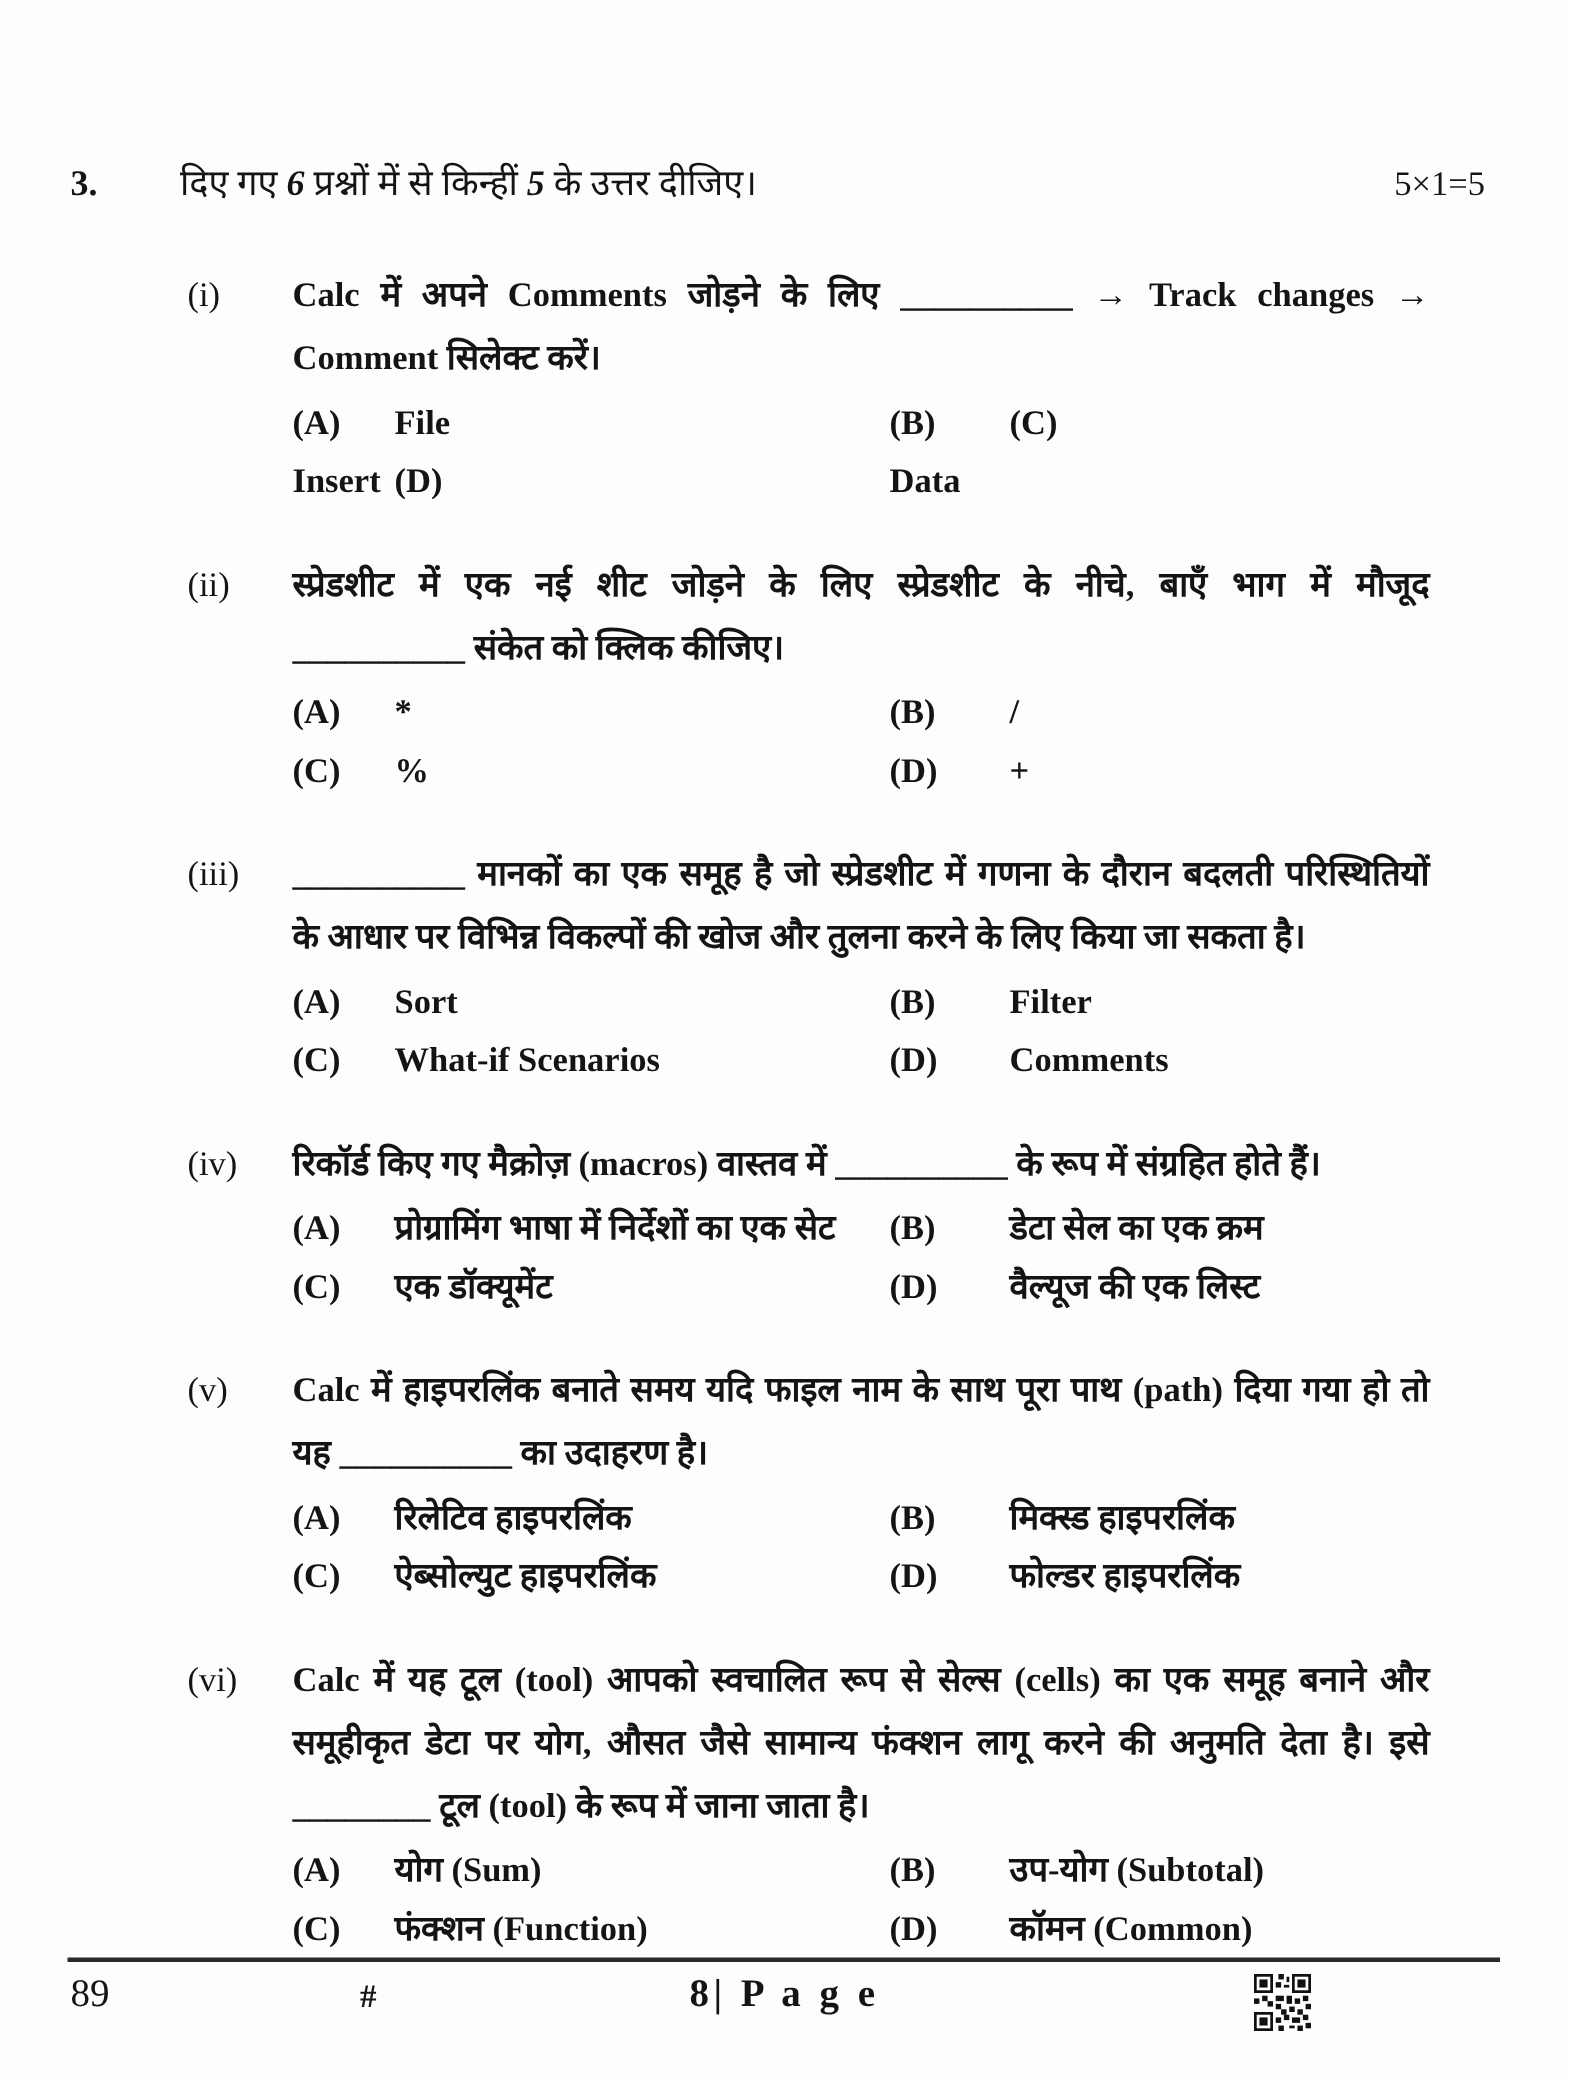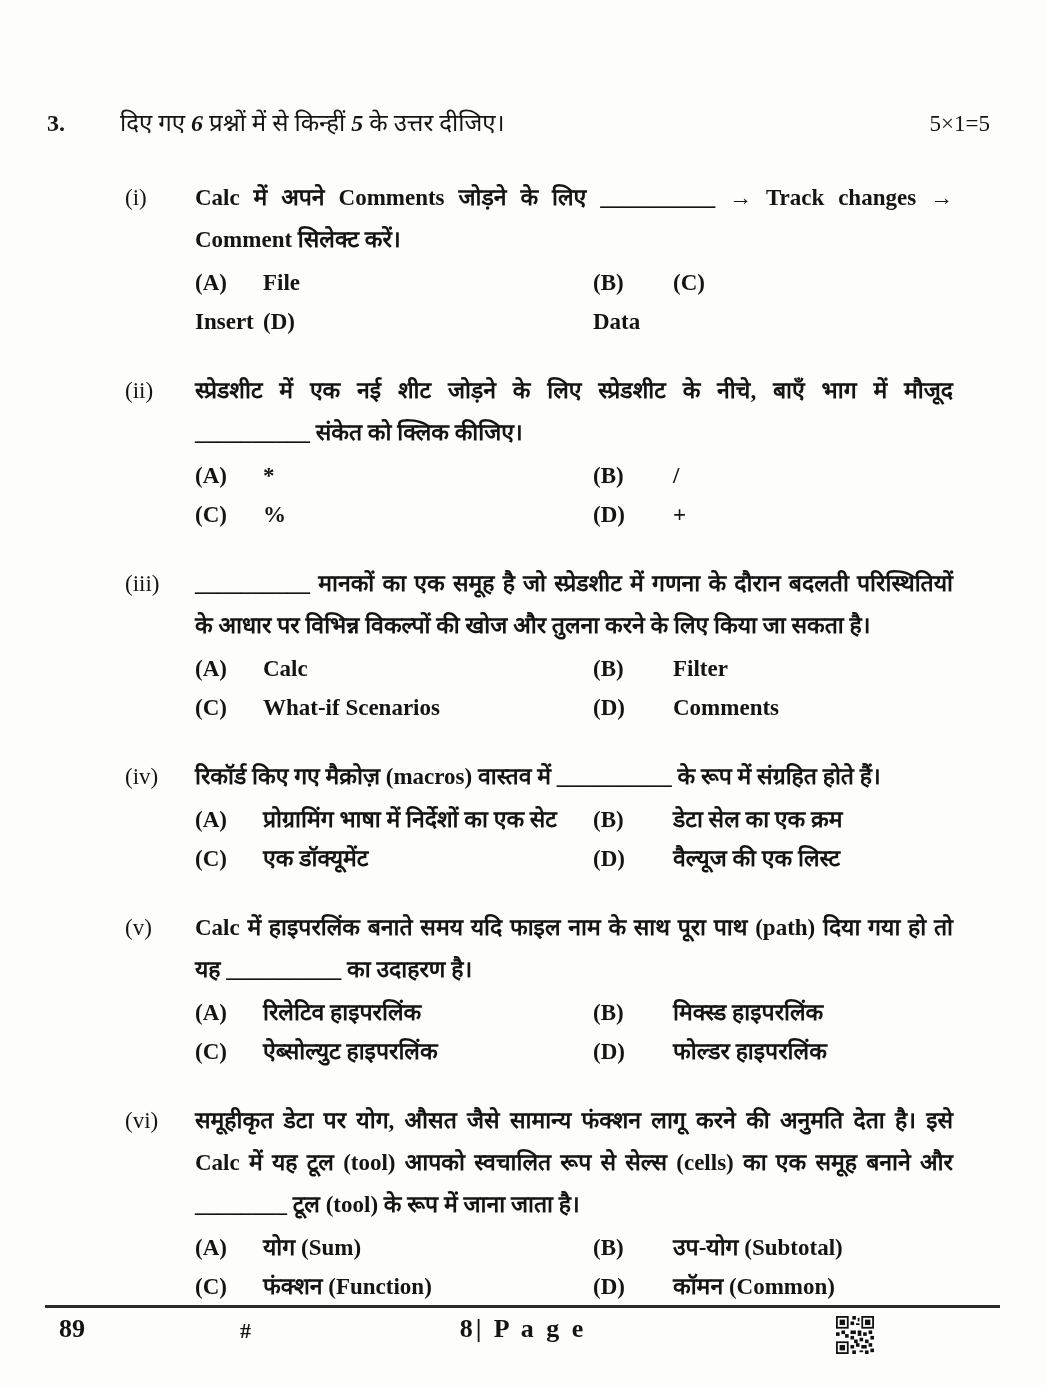--- a/index.html
+++ b/index.html
@@ -34,21 +34,21 @@
     display:grid;
     grid-template-columns:68px 330px 80px 1fr;
     row-gap:10px;
     line-height:29px;
   }
   .opt-letter { white-space:nowrap; }
   .opt-text   { white-space:nowrap; }
 
   
   .f-rule  { position:absolute; left:45px; right:46px; top:1305px; height:3px; background:#2b2b2b; }
-  .f-code  { position:absolute; left:59px;  top:1314px; font-weight:bold; font-size:26px; }
+  .f-code  { position:absolute; left:47px;  top:1314px; font-weight:normal; font-size:26px; }
   .f-hash  { position:absolute; left:240px; top:1318px; font-weight:bold; font-size:22px; }
   .f-page  { position:absolute; left:50%; transform:translateX(-50%); top:1314px;
              font-weight:bold; font-size:26px; letter-spacing:3px; }
   .f-qr    { position:absolute; left:836px; top:1315px; width:38px; height:40px; }
 </style>
 </head>
 <body>
 
 <div class="page">
   <div class="content">
@@ -100,21 +100,21 @@
       </div>
     </div>
 
     <div class="question">
       <div class="qnum">(iii)</div>
       <div class="qbody">
         <div class="qline just">__________ मानकों का एक समूह है जो स्प्रेडशीट में गणना के दौरान बदलती परिस्थितियों</div>
         <div class="qline">के आधार पर विभिन्न विकल्पों की खोज और तुलना करने के लिए किया जा सकता है।</div>
         <div class="options">
           <span class="opt-letter">(A)</span>
-          <span class="opt-text">Calc</span>
+          <span class="opt-text">Sort</span>
           <span class="opt-letter">(B)</span>
           <span class="opt-text">Filter</span>
           <span class="opt-letter">(C)</span>
           <span class="opt-text">What-if Scenarios</span>
           <span class="opt-letter">(D)</span>
           <span class="opt-text">Comments</span>
         </div>
       </div>
     </div>
 
@@ -149,22 +149,22 @@
           <span class="opt-text">ऐब्सोल्युट हाइपरलिंक</span>
           <span class="opt-letter">(D)</span>
           <span class="opt-text">फोल्डर हाइपरलिंक</span>
         </div>
       </div>
     </div>
 
     <div class="question">
       <div class="qnum">(vi)</div>
       <div class="qbody">
+        <div class="qline just">Calc में यह टूल (tool) आपको स्वचालित रूप से सेल्स (cells) का एक समूह बनाने और</div>
         <div class="qline just">समूहीकृत डेटा पर योग, औसत जैसे सामान्य फंक्शन लागू करने की अनुमति देता है। इसे</div>
-        <div class="qline just">Calc में यह टूल (tool) आपको स्वचालित रूप से सेल्स (cells) का एक समूह बनाने और</div>
         <div class="qline">________ टूल (tool) के रूप में जाना जाता है।</div>
         <div class="options">
           <span class="opt-letter">(A)</span>
           <span class="opt-text">योग (Sum)</span>
           <span class="opt-letter">(B)</span>
           <span class="opt-text">उप-योग (Subtotal)</span>
           <span class="opt-letter">(C)</span>
           <span class="opt-text">फंक्शन (Function)</span>
           <span class="opt-letter">(D)</span>
           <span class="opt-text">कॉमन (Common)</span>

